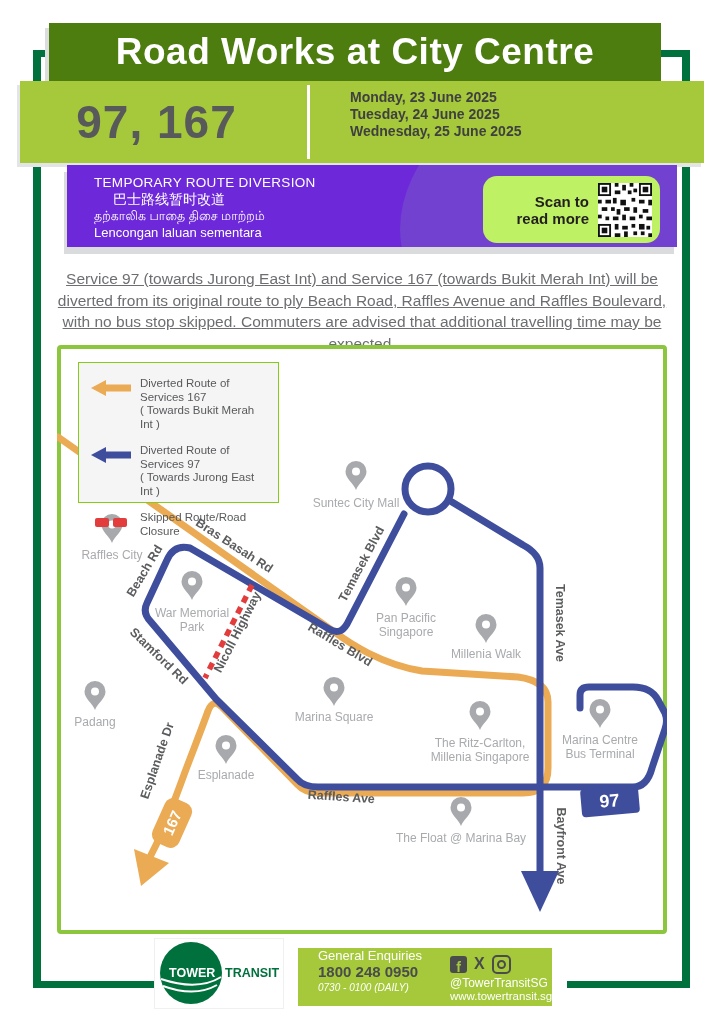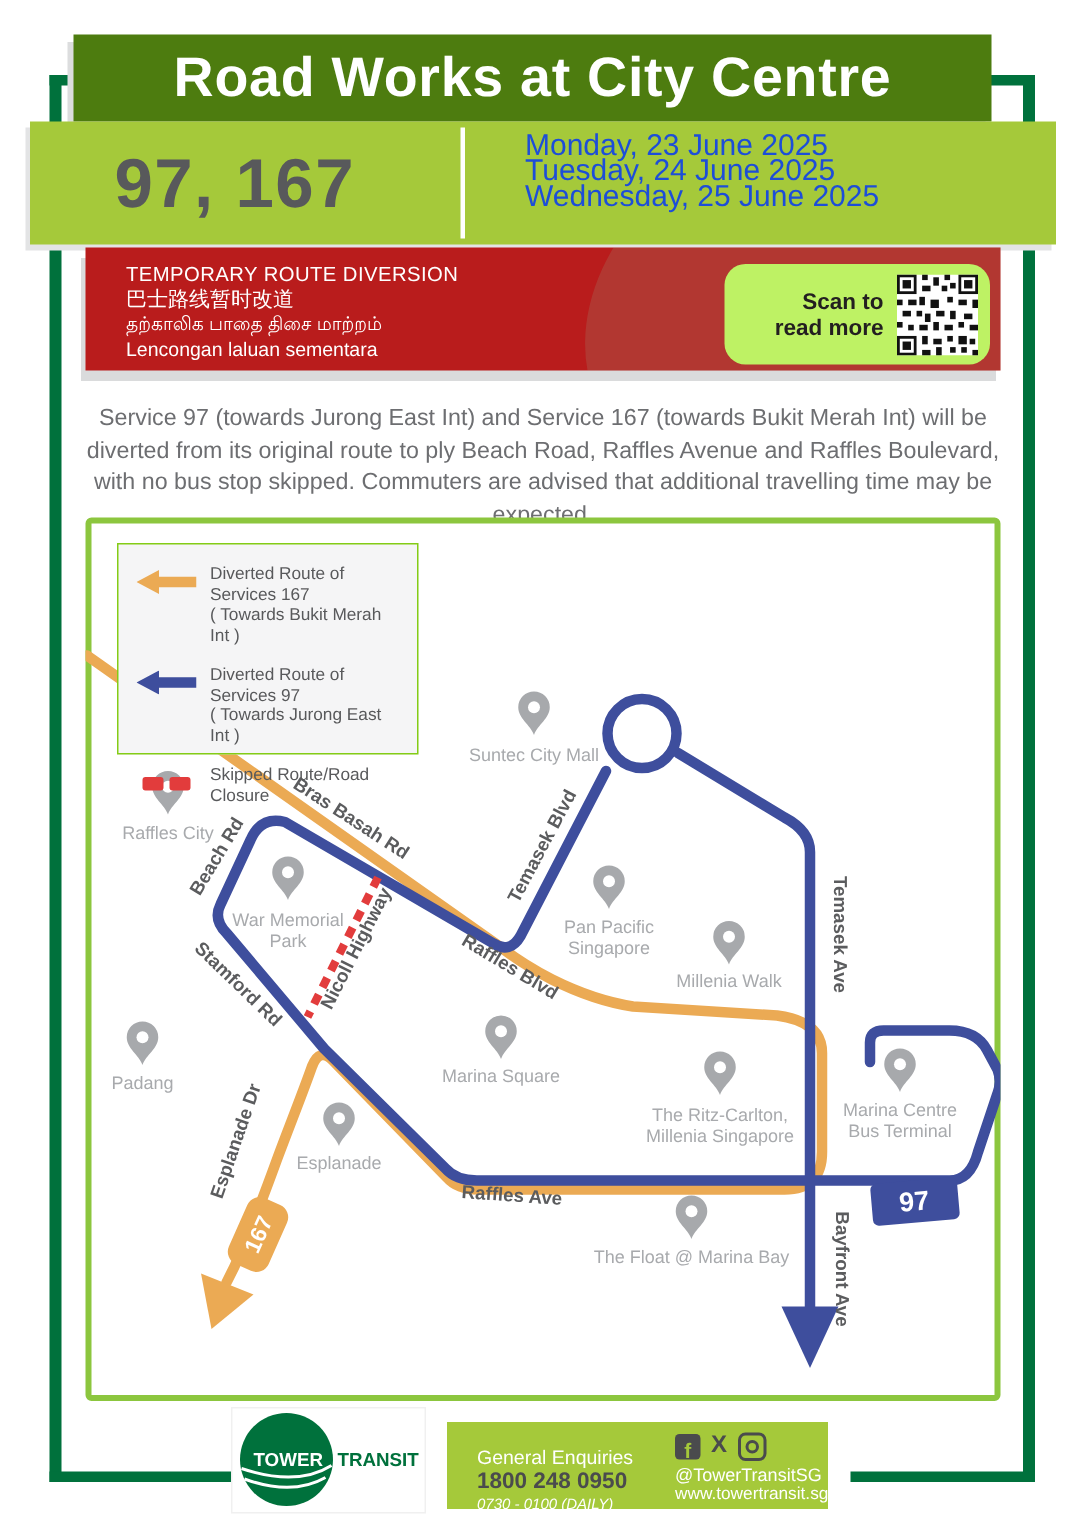--- a/index.html
+++ b/index.html
@@ -10,39 +10,39 @@
   .frame-bar{position:absolute;background:#00713C;}
 
   
   .title-box{position:absolute;left:49px;top:23px;width:612px;height:58px;background:#4d7c0f;
              box-shadow:-4px 5px 0 #DCDDDE;display:flex;align-items:center;justify-content:center;}
   .title-box span{color:#fff;font-size:37px;font-weight:bold;letter-spacing:.5px;}
   .band{position:absolute;left:20px;top:81px;width:684px;height:82px;background:#A5C93A;box-shadow:-3px 4px 0 #E3E4E5;}
   .services{position:absolute;left:0;top:0;width:273px;height:82px;display:flex;align-items:center;justify-content:center;
             color:#58595B;font-size:46px;font-weight:bold;letter-spacing:1px;}
   .band-divider{position:absolute;left:287px;top:4px;width:3px;height:74px;background:#fff;}
-  .dates{position:absolute;left:330px;top:8px;color:#1d4ed8;font-size:20px;font-weight:normal;line-height:17px;}
+  .dates{position:absolute;left:330px;top:8px;color:#404040;font-size:14px;font-weight:bold;line-height:17px;}
   .dates span{display:block;}
 
-  .dark-box{position:absolute;left:57px;top:165px;width:610px;height:82px;background:#b91c1c;
+  .dark-box{position:absolute;left:67px;top:165px;width:610px;height:82px;background:#6d28d9;
             box-shadow:-3px 7px 0 #DADBDC;overflow:hidden;}
   .swoosh{position:absolute;right:-60px;top:-90px;width:340px;height:260px;background:rgba(140,200,160,.16);
           transform:rotate(-28deg);border-radius:45%;}
   .notice-lines{position:absolute;left:27px;top:10px;color:#fff;}
   .n-en{font-size:13.5px;letter-spacing:.3px;line-height:16px;}
-  .n-zh{font-size:14px;line-height:17px;}
+  .n-zh{font-size:14px;line-height:17px;margin-left:19px;}
   .n-ta{font-size:12.5px;line-height:17px;}
   .n-ms{font-size:13px;line-height:15px;}
 
   .qr-box{position:absolute;left:483px;top:176px;width:177px;height:67px;background:#bef264;border-radius:14px;
           display:flex;align-items:center;justify-content:flex-end;gap:9px;padding-right:8px;box-sizing:border-box;}
   .scan-label{color:#231F20;font-weight:bold;font-size:15px;line-height:17px;text-align:right;}
 
   .description{position:absolute;left:42px;top:268px;width:640px;color:#6D6E71;font-size:15.5px;
-               line-height:21.5px;text-align:center;}
+               line-height:21.5px;text-align:center;text-decoration:underline;}
 
   
   .map-box{position:absolute;left:57px;top:345px;width:610px;height:589px;border:4px solid #8CC63E;
            border-radius:4px;background:#fff;box-sizing:border-box;}
   .map-svg{position:absolute;left:57px;top:345px;}
   .route{fill:none;stroke-width:7;stroke-linejoin:round;stroke-linecap:round;}
   .closure{fill:none;stroke-width:5.5;stroke-dasharray:7,5.5;stroke-linecap:butt;}
   text.place{fill:#A8AAAD;font-size:12px;text-anchor:middle;font-family:"Liberation Sans",sans-serif;}
   text.road{fill:#5B5C5E;font-size:12.5px;font-weight:600;text-anchor:middle;font-family:"Liberation Sans",sans-serif;}
   text.badge-txt{fill:#fff;font-weight:bold;text-anchor:middle;font-family:"Liberation Sans",sans-serif;}
@@ -50,21 +50,21 @@
   .legend{position:absolute;left:78px;top:362px;width:201px;height:141px;background:#F5F5F6;
           border:1px solid #84cc16;box-sizing:border-box;padding:14px 10px 0 12px;z-index:3;}
   .legend-row{display:flex;align-items:flex-start;gap:9px;margin-bottom:13px;}
   .legend-row .sw{flex:0 0 40px;margin-top:3px;}
   .legend-txt{color:#58595B;font-size:11.5px;line-height:13.5px;}
 
   
   .logo-card{position:absolute;left:155px;top:939px;width:128px;height:69px;background:#fff;
              box-shadow:0 0 0 1px #F0F0F0;}
   .footer-green{position:absolute;left:298px;top:948px;width:254px;height:58px;background:#A5C93A;}
-  .fg-left{position:absolute;left:20px;top:16px;}
+  .fg-left{position:absolute;left:20px;top:0;}
   .fg-enq{color:#fff;font-size:13px;line-height:15px;}
   .fg-phone{color:#4A4B4D;font-size:15px;font-weight:bold;line-height:17px;}
   .fg-hours{color:#fff;font-size:10px;font-style:italic;line-height:15px;}
   .fg-right{position:absolute;left:152px;top:6px;width:96px;}
   .social-row{display:flex;align-items:center;gap:7px;height:20px;}
   .ic-fb{width:17px;height:17px;background:#4A4B4D;border-radius:3px;color:#A5C93A;font-weight:bold;
          font-size:14px;display:flex;align-items:flex-end;justify-content:center;line-height:12px;}
   .ic-x{color:#4A4B4D;font-weight:bold;font-size:16px;}
   .ic-ig{width:15px;height:15px;border:2px solid #4A4B4D;border-radius:5px;position:relative;}
   .ic-ig::after{content:"";position:absolute;left:3px;top:3px;width:5px;height:5px;border:2px solid #4A4B4D;border-radius:50%;}

